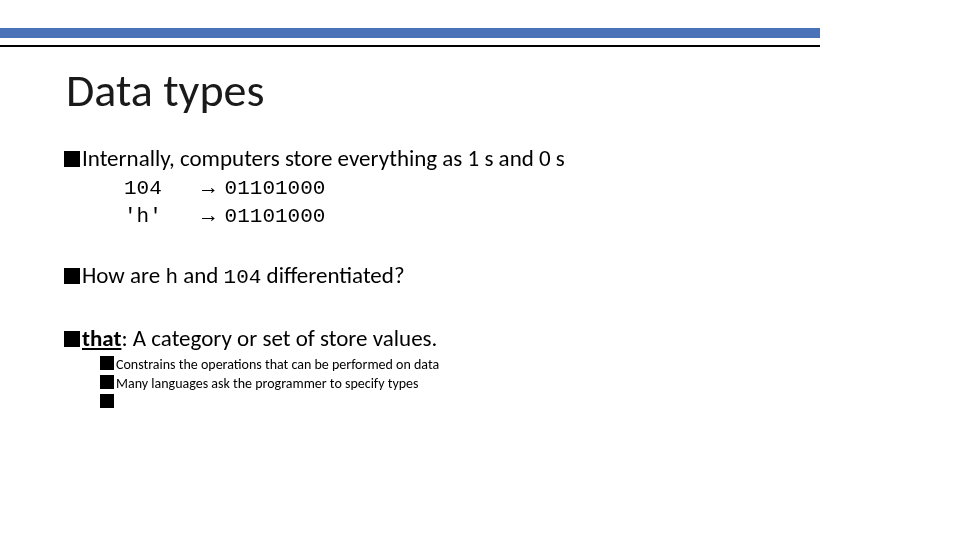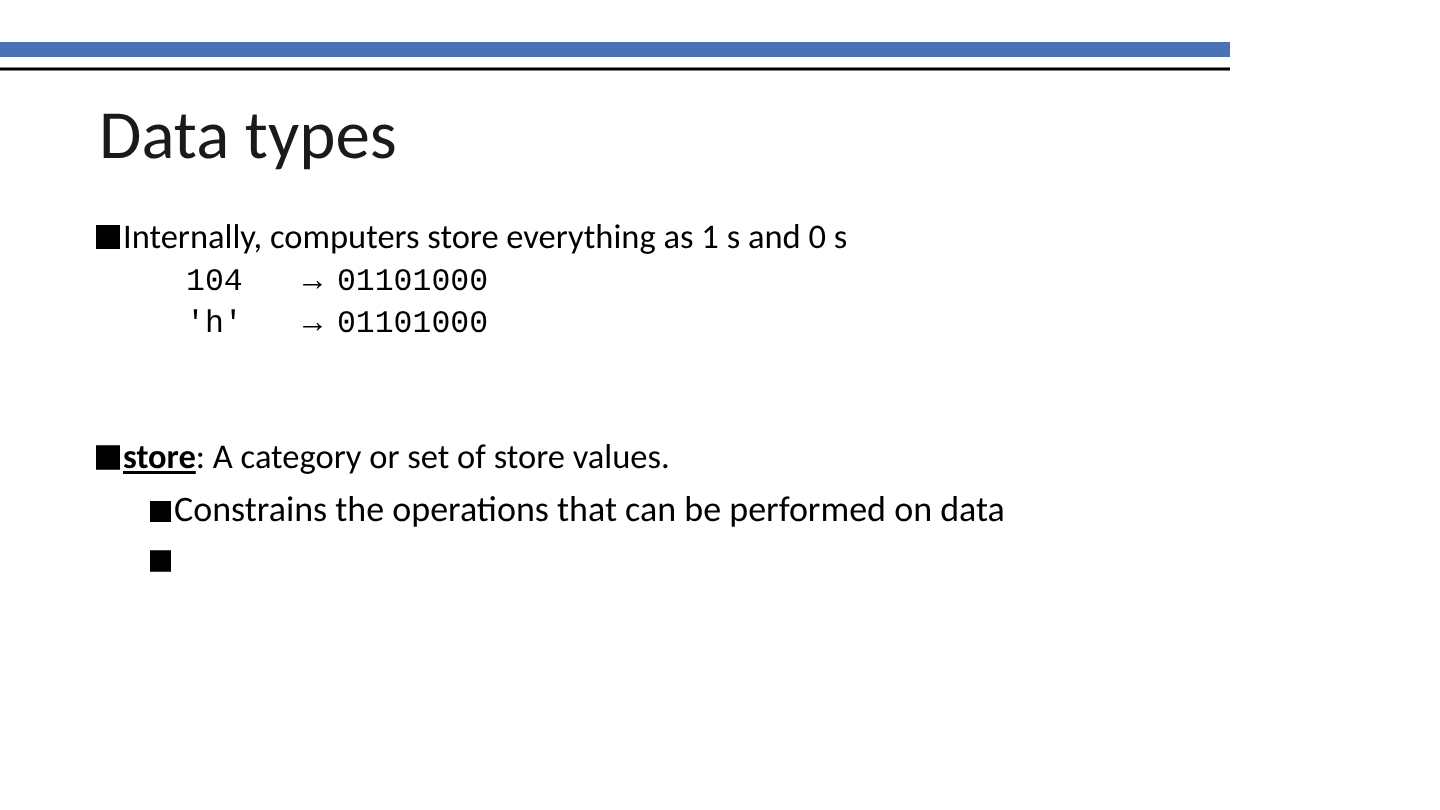--- a/index.html
+++ b/index.html
@@ -86,21 +86,21 @@
   }
   .gap {
     height: 30px;
   }
   .mono-inline {
     font-family: "Courier New", Courier, monospace;
     font-size: 21px;
   }
   .sub-list {
     margin: 4px 0 0 36px;
-    font-size: 24px;
+    font-size: 14px;
     line-height: 1.35;
   }
   .sub-list .box {
     width: 12px; height: 12px; vertical-align: -1px;
   }
   .term {
     font-weight: 700;
     text-decoration: underline;
   }
 </style>
@@ -129,30 +129,36 @@
       <tr>
         <td class="val-col">'h'</td>
         <td class="arrow-col">→</td>
         <td>01101000</td>
       </tr>
     </tbody>
       </table>
 
     <div class="gap"></div>
 
+    <div class="bullet-line">
+      <span class="box"></span><span>How are </span><span class="mono-inline">h</span><span> and </span><span class="mono-inline">104</span><span> differentiated?</span>
+    </div>
 
     <div class="gap"></div>
 
     <div class="bullet-line">
-      <span class="box"></span><span class="term">store</span><span>: A category or set of store values.</span>
+      <span class="box"></span><span class="term">that</span><span>: A category or set of store values.</span>
     </div>
 
     <div class="sub-list">
       <div>
         <span class="box small"></span><span>Constrains the operations that can be performed on data</span>
+      </div>
+      <div>
+        <span class="box small"></span><span>Many languages ask the programmer to specify types</span>
       </div>
       <div>
         <span class="box small"></span>
       </div>
     </div>
 
   </div>
 </div>
 
 </body></html>

